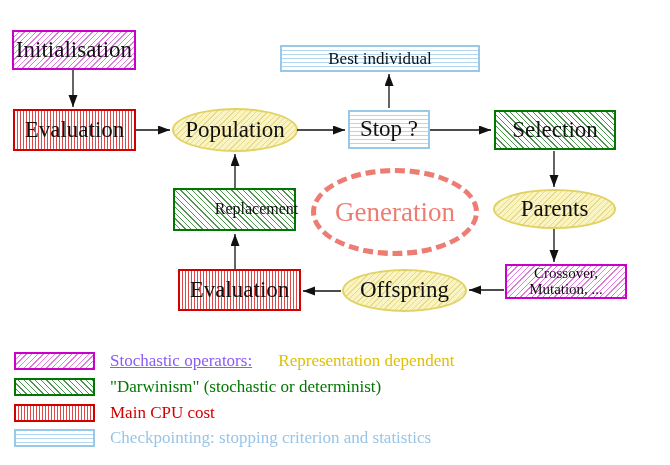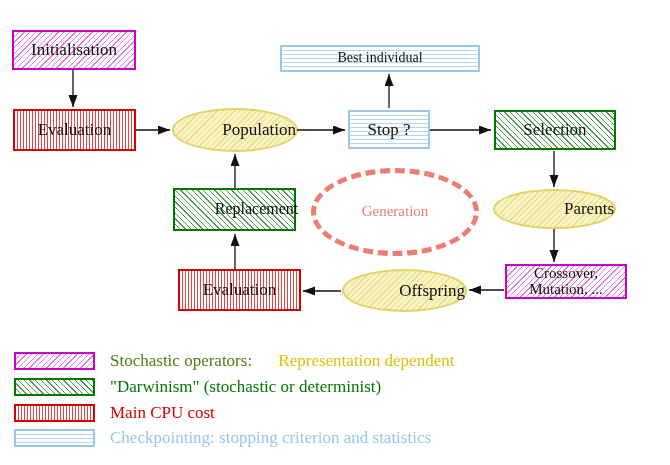--- a/index.html
+++ b/index.html
@@ -2,61 +2,61 @@
 <html><head>
 <meta charset="utf-8">
 <style>
   html,body{margin:0;padding:0;background:#ffffff;}
   #canvas{
     position:relative;width:670px;height:465px;background:#ffffff;overflow:hidden;
     font-family:"Liberation Serif", serif;color:#101010;
   }
   .node{
     position:absolute;box-sizing:border-box;display:flex;align-items:center;justify-content:center;
-    text-align:center;font-size:17px;line-height:1.05;white-space:nowrap;
+    text-align:center;font-size:23px;line-height:1.05;white-space:nowrap;
   }
   
   .hatch-magenta{background:repeating-linear-gradient(135deg,#ffffff 0,#ffffff 3px,#e07ae0 3px,#e07ae0 4px);}
   .hatch-green{background:repeating-linear-gradient(45deg,#ffffff 0,#ffffff 3px,#4d964d 3px,#4d964d 4px);text-align:right;}
   .stripes-red{background:repeating-linear-gradient(90deg,#ffffff 0,#ffffff 2px,#e04848 2px,#e04848 3px);}
   .stripes-cyan{background:repeating-linear-gradient(180deg,#ffffff 0,#ffffff 3px,#b4d6ee 3px,#b4d6ee 4px);}
   .hatch-yellow{background:#faf3c2 repeating-linear-gradient(135deg,rgba(236,223,134,0) 0,rgba(236,223,134,0) 3px,#e8da8c 3px,#e8da8c 4px);}
   
   .bd-magenta{border:2px solid #c800c8;}
   .bd-green{border:2px solid #007800;}
   .bd-red{border:2px solid #d40000;}
   .bd-cyan{border:2px solid #9ac8e8;}
-  .bd-yellow{border:2px solid #e2d264;justify-content:flex-end;}
+  .bd-yellow{border:2px solid #e2d264;}
   .ellipse{border-radius:50%;}
   
   #n-initialisation{left:12px;top:30px;width:124px;height:40px;}
   #n-evaluation-top{left:13px;top:109px;width:123px;height:42px;}
   #n-population{left:172px;top:108px;width:126px;height:44px;}
   #n-stop{left:348px;top:110px;width:82px;height:39px;border-radius:0;}
-  #n-best-individual{left:280px;top:45px;width:200px;height:27px;font-size:14px;}
+  #n-best-individual{left:280px;top:45px;width:200px;height:27px;font-size:17px;}
   #n-selection{left:494px;top:110px;width:122px;height:40px;}
   #n-parents{left:493px;top:189px;width:123px;height:40px;}
   #n-crossover{left:505px;top:264px;width:122px;height:35px;font-size:15px;white-space:normal;flex-direction:column;}
   #n-offspring{left:342px;top:269px;width:125px;height:43px;}
   #n-evaluation-bottom{left:178px;top:269px;width:123px;height:42px;}
   #n-replacement{left:173px;top:188px;width:123px;height:43px;font-size:16px;padding-left:44px;}
   #n-generation{
     left:311px;top:168px;width:168px;height:88px;border:5px dashed #ed7d72;border-radius:50%;
-    color:#ed7d72;font-size:15px;background:transparent;
+    color:#ed7d72;font-size:27px;background:transparent;
   }
   #arrows{position:absolute;left:0;top:0;width:670px;height:465px;pointer-events:none;}
   
   .legend-row{position:absolute;left:14px;display:flex;align-items:center;}
   .swatch{box-sizing:border-box;width:81px;height:18px;flex:0 0 81px;}
   .legend-text{margin-left:15px;font-size:17px;white-space:nowrap;}
   #lg-1{top:351px;}
   #lg-2{top:377px;}
   #lg-3{top:403px;}
   #lg-4{top:428px;}
-  .t-magenta{color:#4d7c0f;}
+  .t-magenta{color:#8b5cf6;text-decoration:underline;}
   .t-yellow{color:#e0c000;margin-left:22px;}
   .t-green{color:#007800;}
   .t-red{color:#d40000;}
   .t-cyan{color:#99c4e6;}
 </style>
 </head>
 <body>
 
 <div id="canvas">
 

